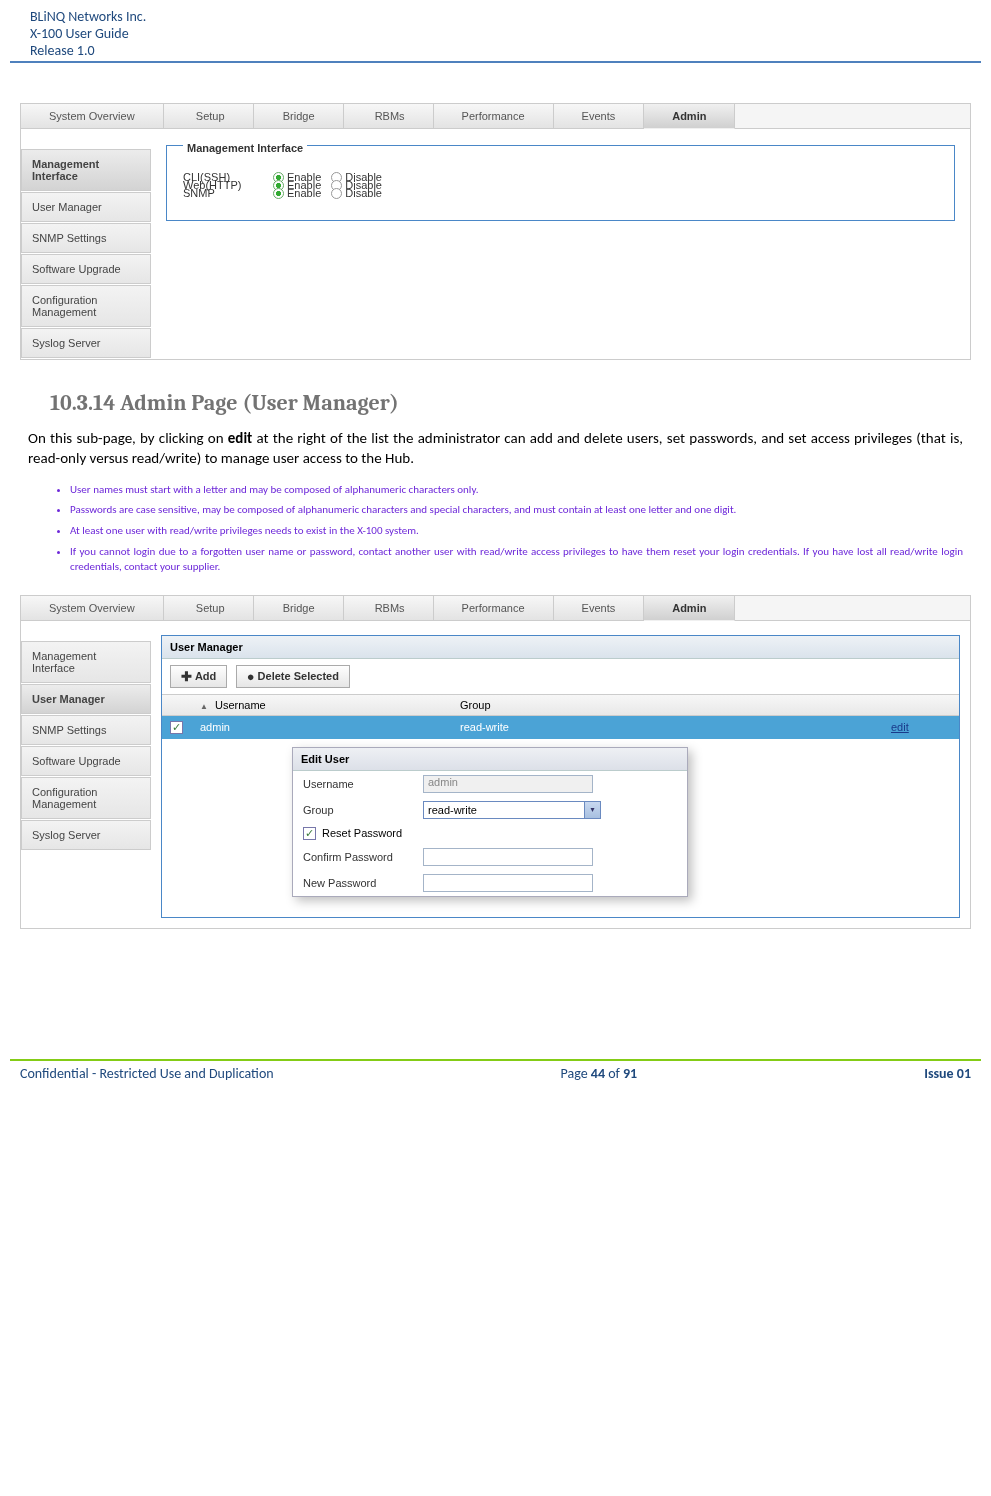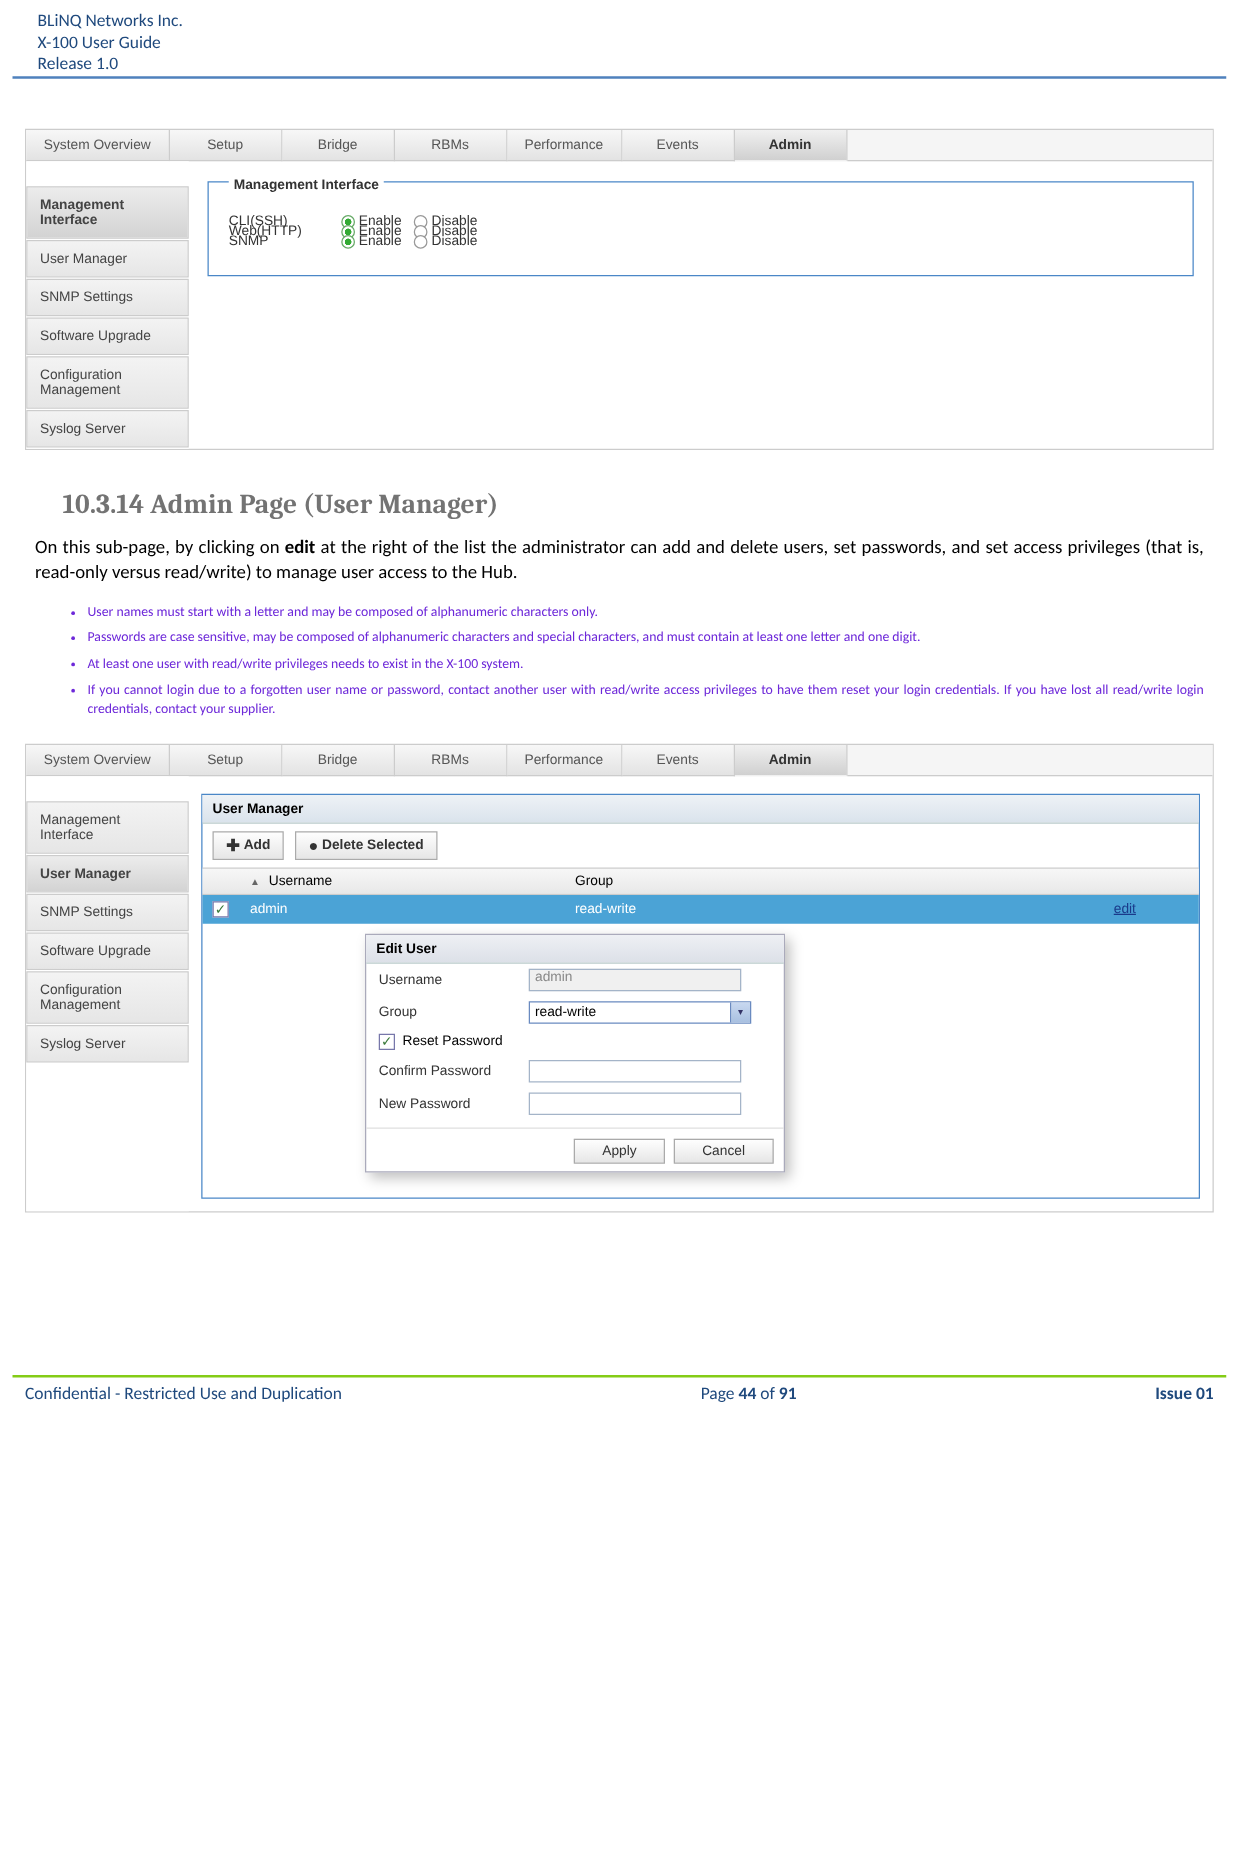--- a/index.html
+++ b/index.html
@@ -25,28 +25,28 @@
     border: 1px solid #ccc;
     background: #fff;
     margin: 0 0 30px 0;
     font-family: Arial, sans-serif;
   }
   .top-tabs {
     display: flex;
     background: #f5f5f5;
   }
   .top-tab {
-    padding: 6px 14px;
+    padding: 6px 28px;
     font-size: 11px;
     color: #555;
     background: linear-gradient(#f7f7f7, #e3e3e3);
     border-right: 1px solid #ccc;
     border-bottom: 1px solid #ccc;
     min-width: 90px;
-    text-align: center;
+    text-align: right;
   }
   .top-tab.active {
     background: linear-gradient(#f0f0f0, #d0d0d0);
     font-weight: bold;
     color: #333;
     border-bottom: 1px solid #f0f0f0;
   }
   .top-tabs-spacer { flex: 1; border-bottom: 1px solid #ccc; }
   .shot-body { display: flex; min-height: 230px; }
   .sidebar {
@@ -153,21 +153,21 @@
     display: flex; background: #4ba3d6; color: #fff;
     font-size: 11px; padding: 5px 8px; align-items: center;
   }
   .grid-row .col-act { color: #1a3a8a; text-decoration: underline; }
   .checkbox {
     width: 13px; height: 13px; background: #fff; border: 1px solid #77a;
     display: inline-flex; align-items: center; justify-content: center;
     color: #3a7a3a; font-size: 11px;
   }
   .edit-dialog {
-    width: 336px; margin: 8px 0 20px 130px;
+    width: 396px; margin: 8px 0 20px 130px;
     border: 1px solid #aab; background: #fff;
     box-shadow: 4px 4px 10px rgba(0,0,0,0.25);
   }
   .edit-dialog-title {
     background: linear-gradient(#eef0f4, #dce0e8);
     font-size: 11px; font-weight: bold; padding: 5px 8px;
     border-bottom: 1px solid #bcc;
   }
   .form-row { display: flex; align-items: center; padding: 4px 10px; font-size: 11px; }
   .form-label { width: 120px; color: #333; }
@@ -348,24 +348,20 @@
             <span>Reset Password</span>
           </div>
           <div class="form-row">
             <span class="form-label">Confirm Password</span>
             <span class="text-input"></span>
           </div>
           <div class="form-row">
             <span class="form-label">New Password</span>
             <span class="text-input"></span>
           </div>
-          <div class="dialog-btns">
-            <span class="dialog-btn">Apply</span>
-            <span class="dialog-btn">Cancel</span>
-          </div>
         </div>
       </div>
     </div>
   </div>
 </div>
 
 </div>
 
 <div class="page-footer">
   <span>Confidential - Restricted Use and Duplication</span>

